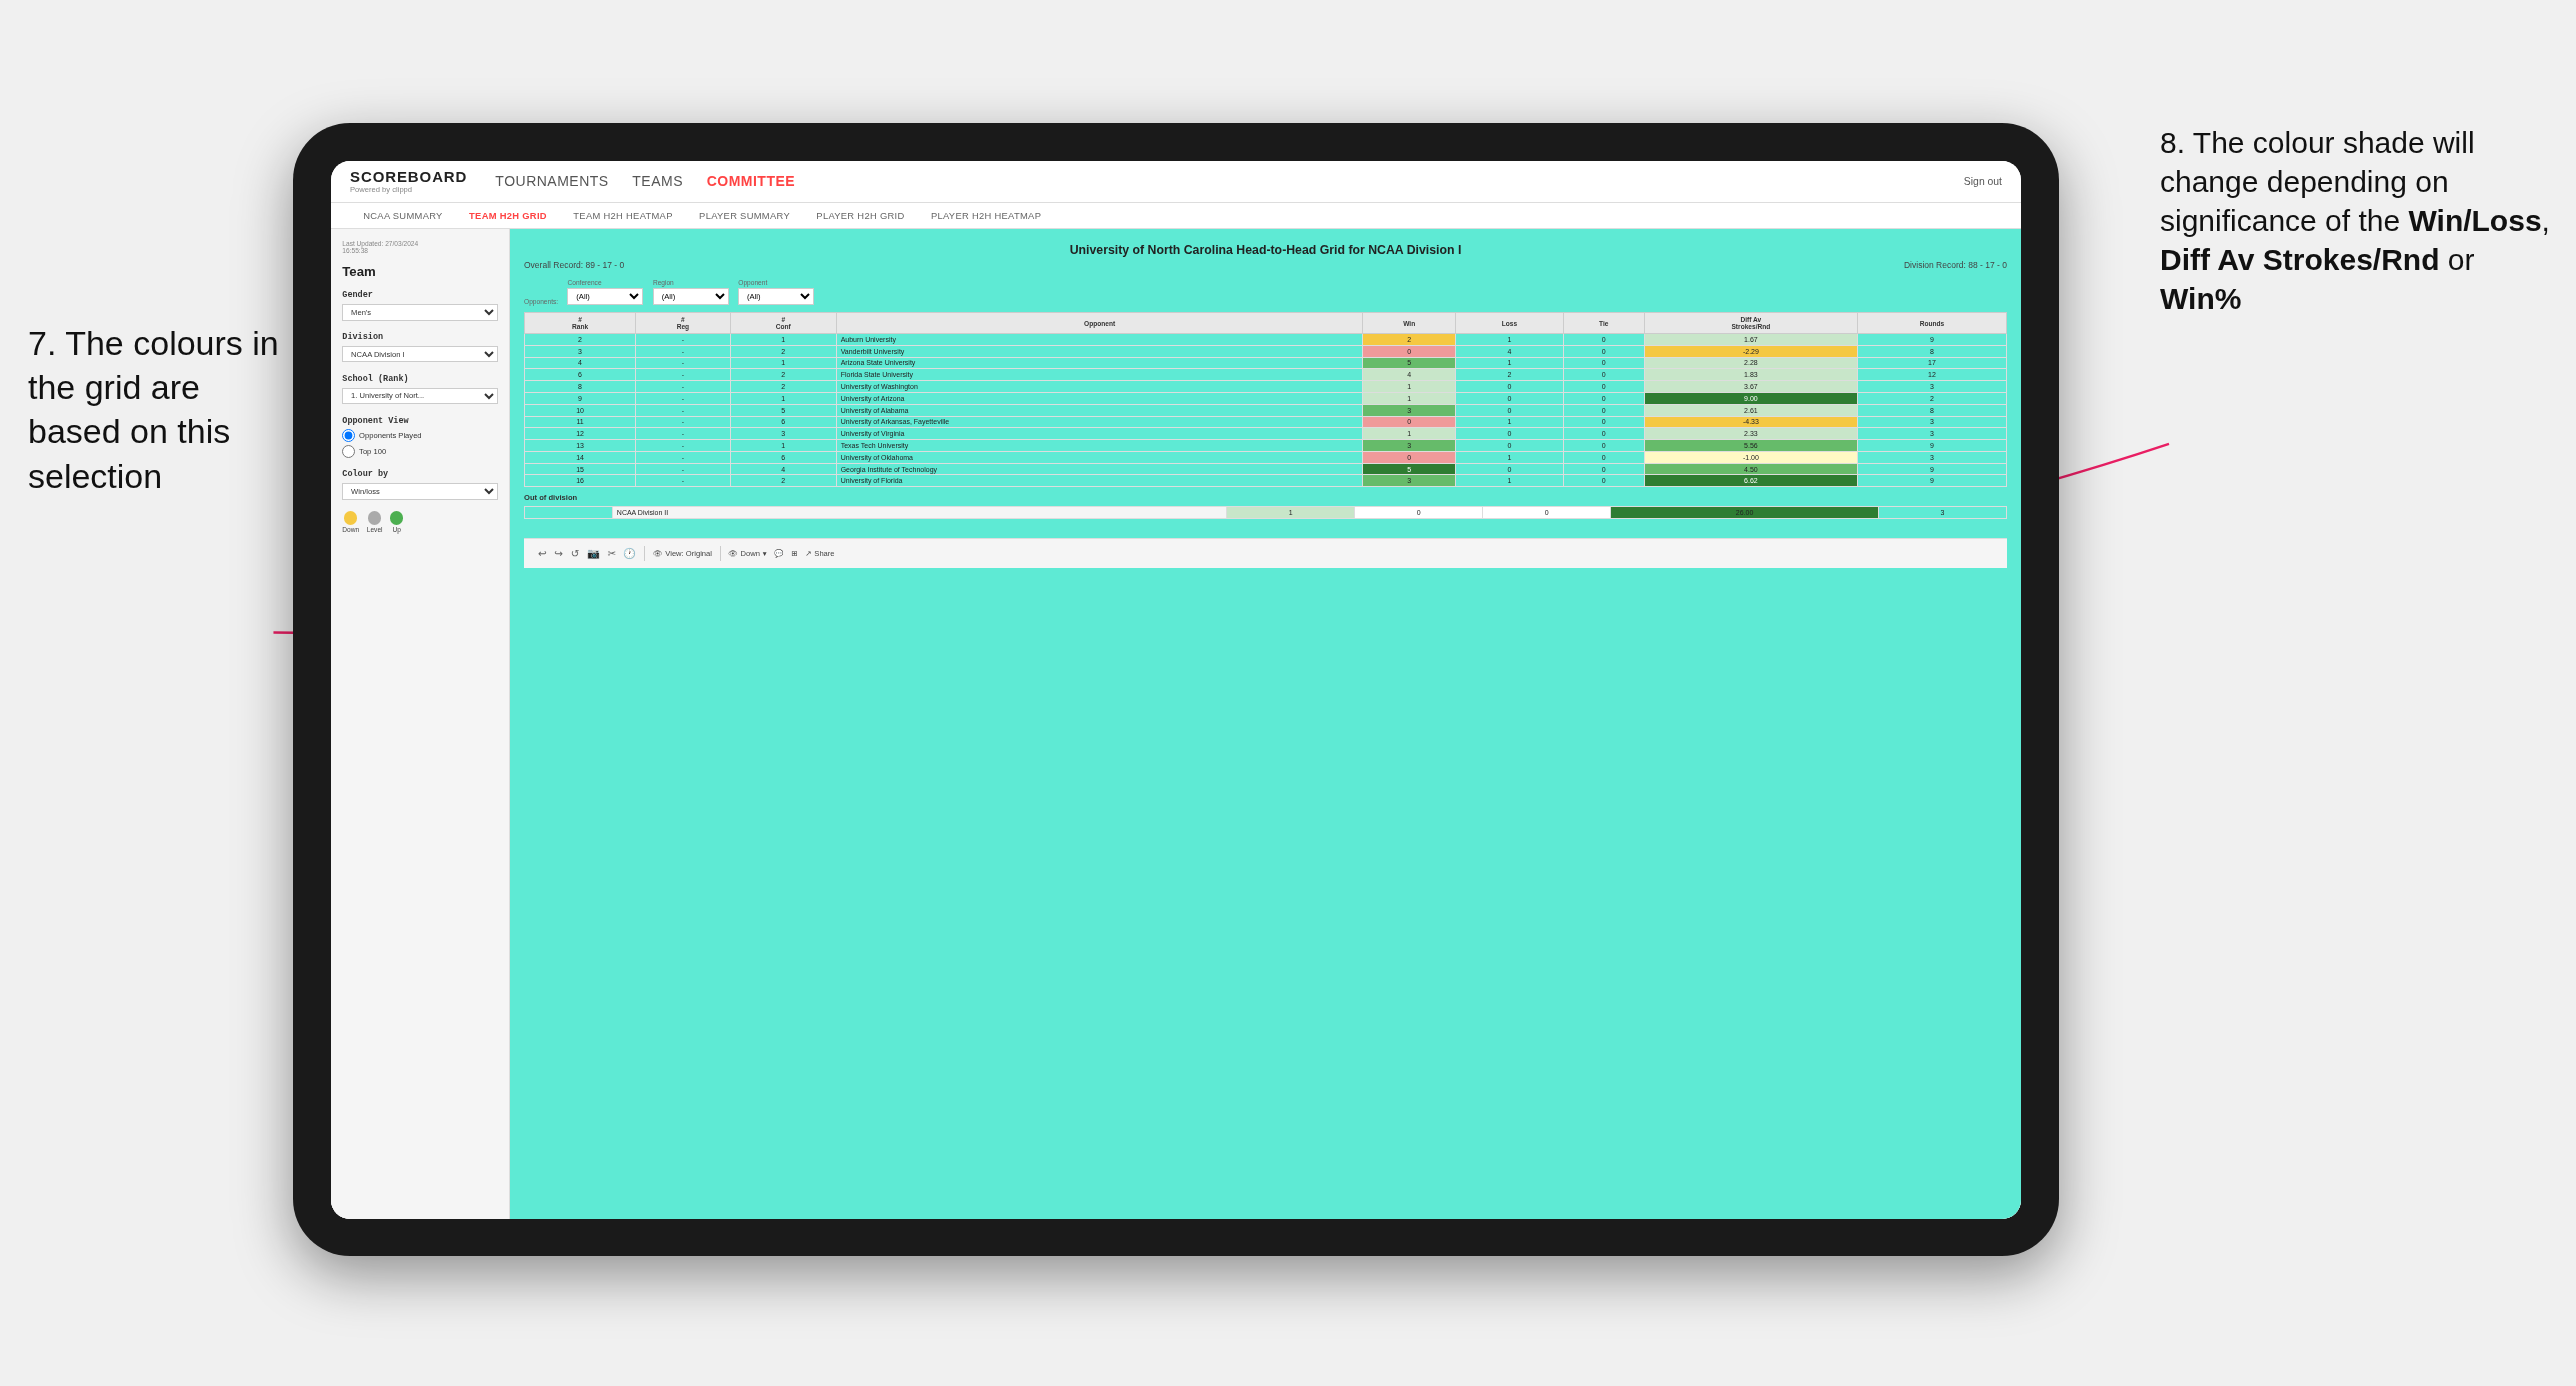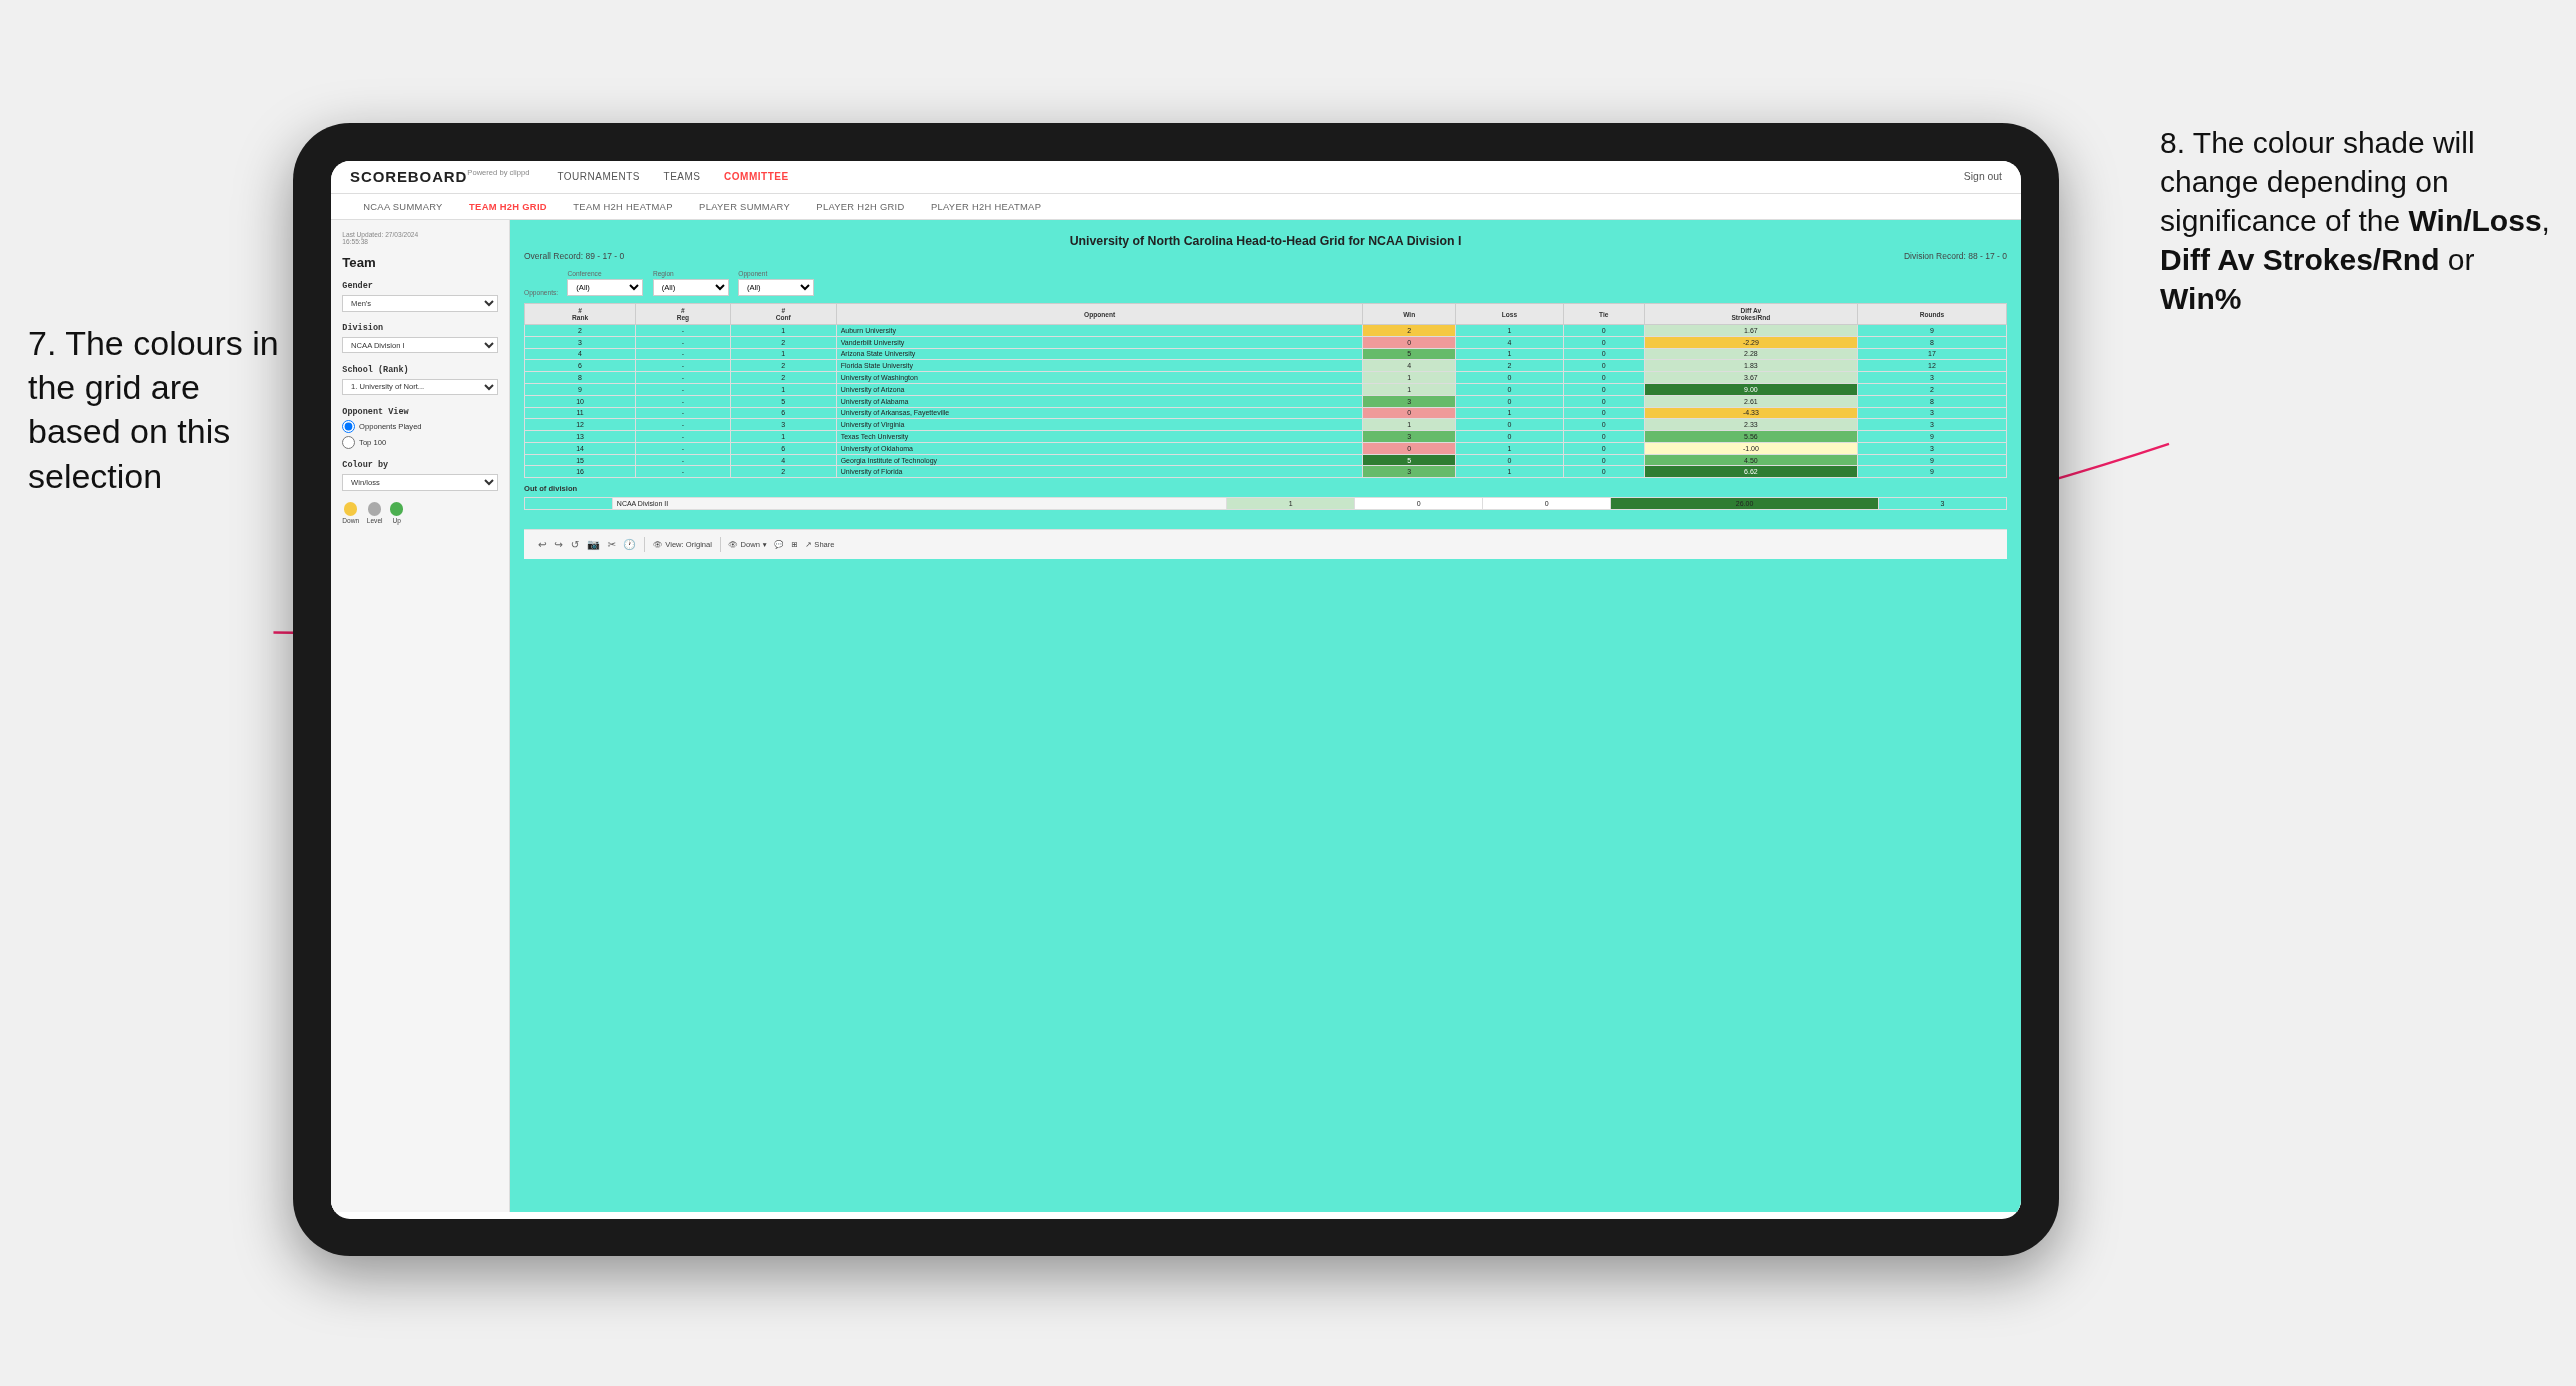--- a/index.html
+++ b/index.html
@@ -65,21 +65,21 @@
       background: #fff;
       border-bottom: 0.9px solid #ddd;
       padding: 7.6px 19px;
       display: flex;
       align-items: center;
       gap: 28px;
     }
 
     .logo-area {
       display: flex;
-      flex-direction: row;
+      flex-direction: column;
     }
 
     .logo-text {
       font-size: 15px;
       font-weight: bold;
       color: #222;
       letter-spacing: 0.9px;
     }
 
     .logo-sub {
@@ -87,21 +87,21 @@
       color: #888;
     }
 
     .nav-links {
       display: flex;
       gap: 23.6px;
       flex: 1;
     }
 
     .nav-link {
-      font-size: 10px;
+      font-size: 14px;
       color: #555;
       cursor: pointer;
       text-decoration: none;
       letter-spacing: 0.5px;
     }
 
     .nav-link.active {
       color: #ff4444;
       font-weight: bold;
     }

